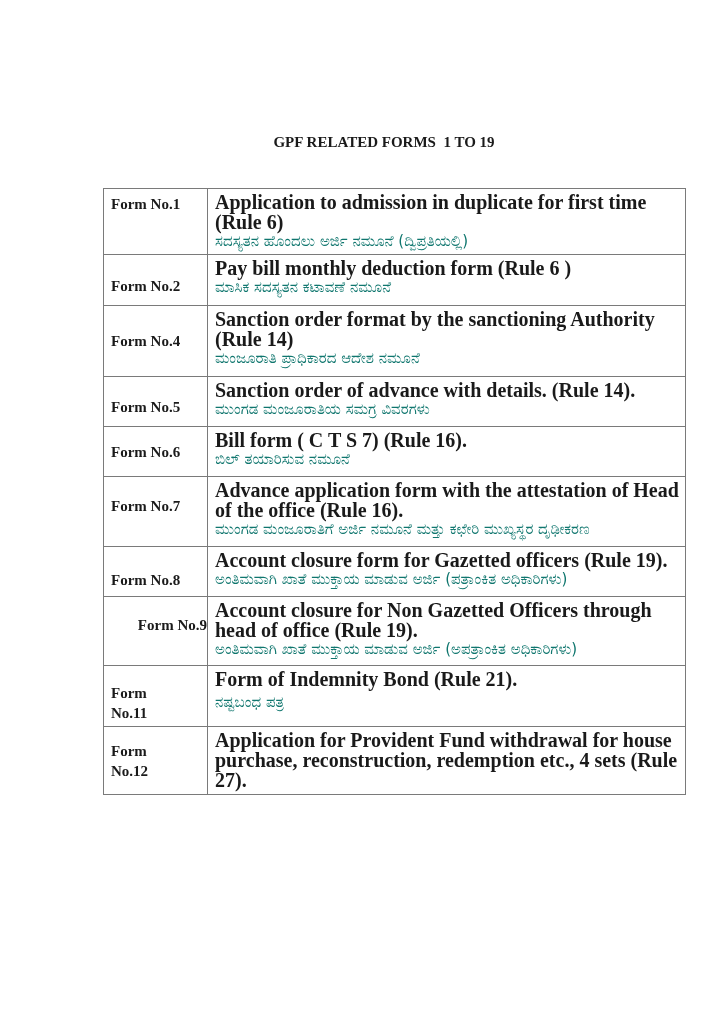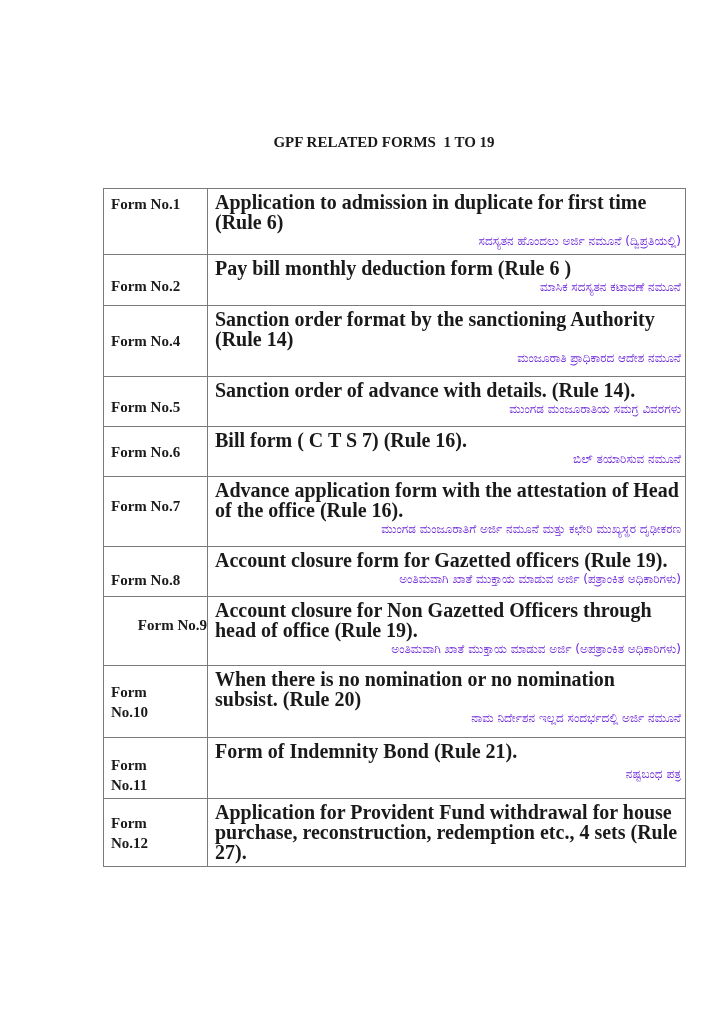--- a/index.html
+++ b/index.html
@@ -54,24 +54,23 @@
     td.desc {
       padding: 3px 4px 4px 7px !important;
     }
     .desc-en {
       font-weight: bold;
       font-size: 20px;
       line-height: 20px;
     }
     .desc-kn {
       font-family: "DejaVu Sans", sans-serif;
-      font-size: 12px;
+      font-size: 15px;
       line-height: 18px;
-      color: #6d28d9;
-      text-align: right;
+      color: #0f766e;
     }
     .desc-kn.spaced {
       margin-top: 4px;
     }
   </style>
 </head>
 <body>
 
 <div class="page-title">GPF RELATED FORMS  1 TO 19</div>
 
@@ -130,29 +129,20 @@
         <div class="desc-kn">ಅಂತಿಮವಾಗಿ ಖಾತೆ ಮುಕ್ತಾಯ ಮಾಡುವ ಅರ್ಜಿ (ಪತ್ರಾಂಕಿತ ಅಧಿಕಾರಿಗಳು)</div>
       </td>
     </tr>
     <tr style="height:69px">
       <td class="form-no" style="padding-bottom:12px;text-align:right;">Form No.9</td>
       <td class="desc">
         <div class="desc-en">Account closure for Non Gazetted Officers through head of office (Rule 19).</div>
         <div class="desc-kn">ಅಂತಿಮವಾಗಿ ಖಾತೆ ಮುಕ್ತಾಯ ಮಾಡುವ ಅರ್ಜಿ (ಅಪತ್ರಾಂಕಿತ ಅಧಿಕಾರಿಗಳು)</div>
       </td>
     </tr>
-    <tr style="height:72px">
-      <td class="form-no" style="white-space:normal; width:60px;">
-        <div style="width:60px;">Form No.10</div>
-      </td>
-      <td class="desc">
-        <div class="desc-en">When there is no nomination or no nomination subsist. (Rule 20)</div>
-        <div class="desc-kn">ನಾಮ ನಿರ್ದೇಶನ ಇಲ್ಲದ ಸಂದರ್ಭದಲ್ಲಿ ಅರ್ಜಿ ನಮೂನೆ</div>
-      </td>
-    </tr>
     <tr style="height:61px">
       <td class="form-no" style="padding-top:14px;">
         <div style="width:60px;">Form No.11</div>
       </td>
       <td class="desc">
         <div class="desc-en">Form of Indemnity Bond (Rule 21).</div>
         <div class="desc-kn spaced">ನಷ್ಟಬಂಧ ಪತ್ರ</div>
       </td>
     </tr>
     <tr style="height:55px">

